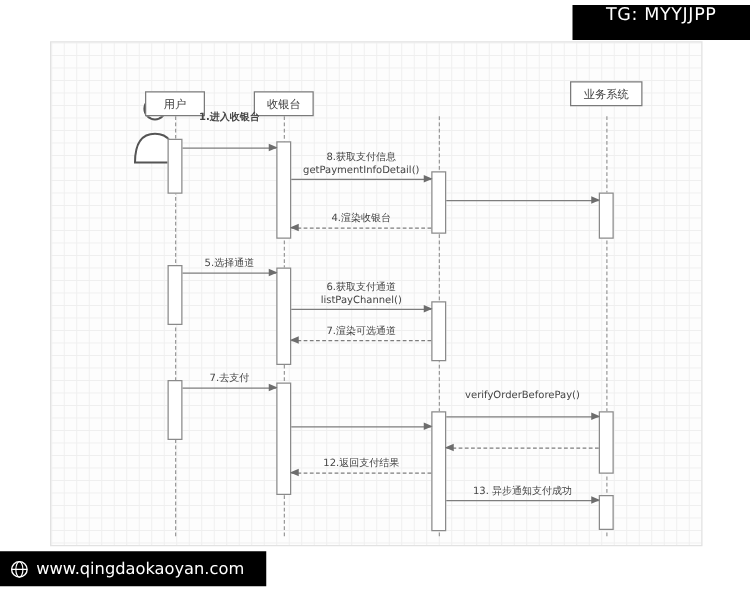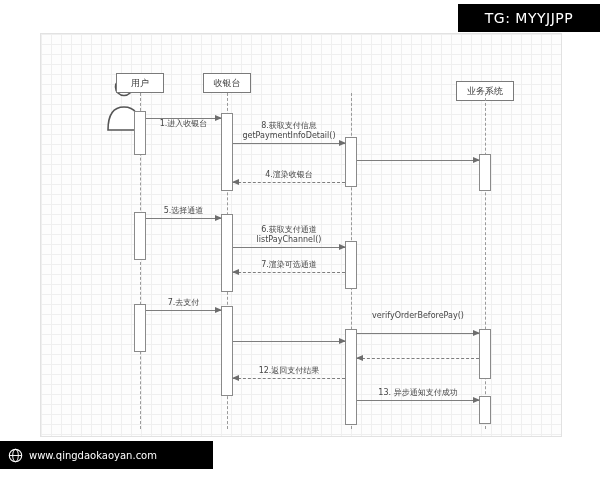--- a/index.html
+++ b/index.html
@@ -37,26 +37,26 @@
     content:''; position:absolute; top:-4px; width:0; height:0;
     border-top:3.5px solid transparent; border-bottom:3.5px solid transparent;
   }
   .arrow.right::after { right:-1px; border-left:7px solid #6d6d6d; }
   .arrow.left::after  { left:-1px;  border-right:7px solid #6d6d6d; }
 
   .actor { position:absolute; left:64px; top:42px; width:38px; height:56px; }
 
   .badge-top {
     position:absolute; right:0; top:4px; width:142px; height:28px; background:#000;
-    color:#fff; font-size:14px; display:flex; align-items:center; justify-content:center;
+    color:#fff; font-size:14px; display:flex; align-items:flex-start; justify-content:center;
     letter-spacing:0.5px;
   }
   .badge-bottom {
     position:absolute; left:0; top:441px; width:213px; height:28px; background:#000;
-    color:#fff; font-size:10px; display:flex; align-items:center; gap:6px; padding-left:8px;
+    color:#fff; font-size:13px; display:flex; align-items:center; gap:6px; padding-left:8px;
   }
   .globe { width:15px; height:15px; flex:0 0 auto; }
 </style>
 </head>
 <body>
 
 <div id="stage">
 
   <div class="canvas">
 
@@ -64,21 +64,21 @@
       <circle cx="19" cy="11" r="8.5" fill="#ffffff" stroke="#555" stroke-width="1.6"></circle>
       <path d="M3 54 Q3 31 19 31 Q35 31 35 54 Z" fill="#ffffff" stroke="#555" stroke-width="1.6"></path>
     </svg>
 
     <div class="participant" style="left:75px; top:39px; width:48px;justify-content:center;">
       <span>用户</span>
     </div>
     <div class="participant" style="left:162px; top:39px; width:48px;">
       <span>收银台</span>
     </div>
-    <div class="participant" style="left:415px; top:47px; width:58px;">
+    <div class="participant" style="left:415px; top:31px; width:58px;">
       <span>业务系统</span>
     </div>
 
     <div class="lifeline" style="left:99px;  top:59px; height:336px;"></div>
     <div class="lifeline" style="left:186px; top:59px; height:336px;"></div>
     <div class="lifeline" style="left:310px; top:59px; height:336px;"></div>
     <div class="lifeline" style="left:444px; top:59px; height:336px;"></div>
 
     <div class="activation" style="left:93px; top:77px;  height:44px;"></div>
     <div class="activation" style="left:93px; top:178px; height:48px;"></div>
@@ -89,21 +89,21 @@
     <div class="activation" style="left:180px; top:272px; height:90px;"></div>
 
     <div class="activation" style="left:304px; top:103px; height:50px;"></div>
     <div class="activation" style="left:304px; top:207px; height:48px;"></div>
     <div class="activation" style="left:304px; top:295px; height:96px;"></div>
 
     <div class="activation" style="left:438px; top:120px; height:37px;"></div>
     <div class="activation" style="left:438px; top:295px; height:50px;"></div>
     <div class="activation" style="left:438px; top:362px; height:28px;"></div>
 
-    <div class="msg-label" style="left:105px; top:85px; width:75px;">
+    <div class="msg-label" style="left:105px; top:55px; width:75px;font-weight:bold;">
       <div>1.进入收银台</div>
     </div>
     <div class="arrow right" style="left:105px; top:84px; width:75px;"></div>
 
     <div class="msg-label" style="left:192px; top:87px; width:112px;">
       <div>8.获取支付信息</div>
       <div>getPaymentInfoDetail()</div>
     </div>
     <div class="arrow right" style="left:192px; top:109px; width:112px;"></div>
 

